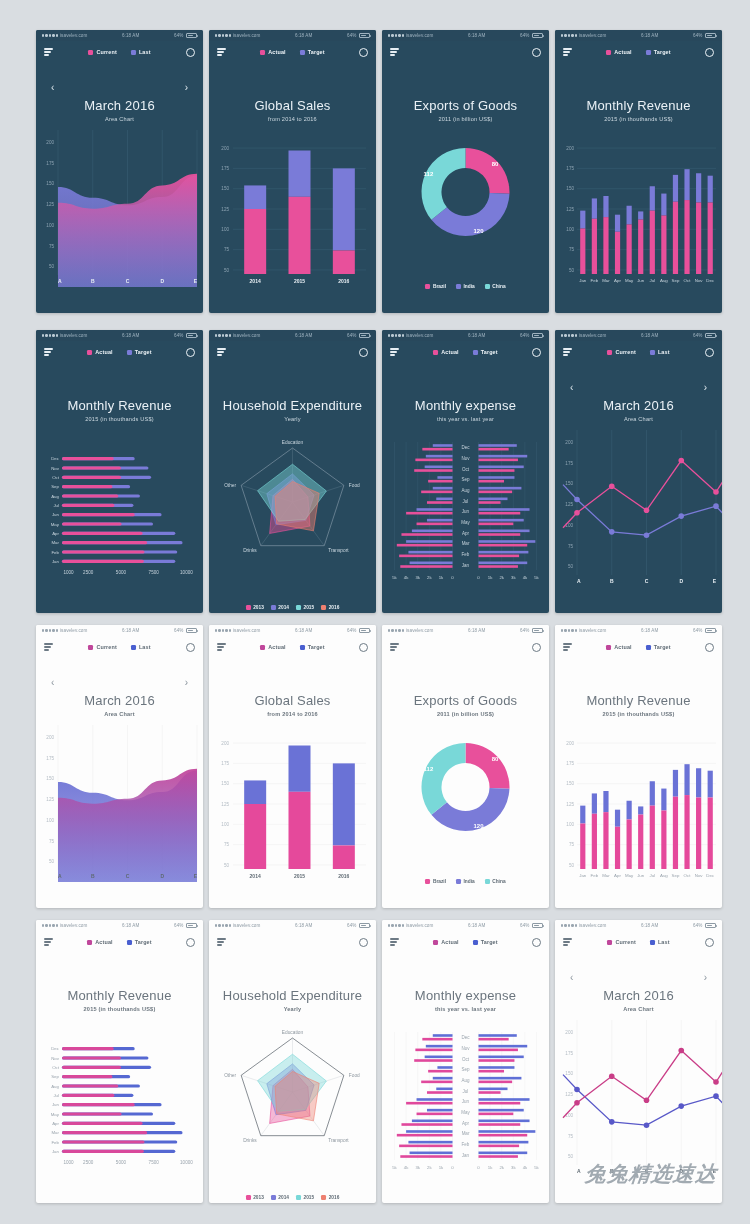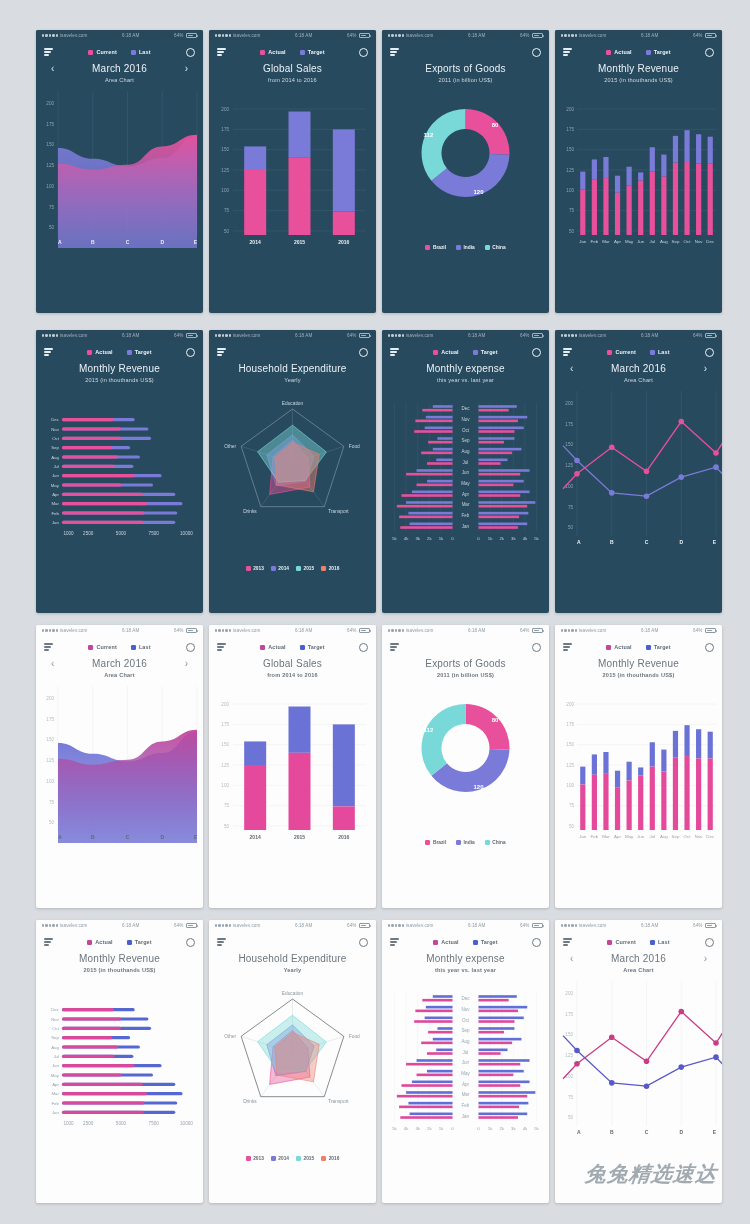--- a/index.html
+++ b/index.html
@@ -56,21 +56,21 @@
   .lg{ display:flex; align-items:center; gap:3px; font-size:5.4px; font-weight:bold; letter-spacing:.15px;}
   .dark .lg{ color:#eef4f8;}
   .light .lg{ color:#5e6a74;}
   .sw{ width:5px;height:5px;border-radius:1.2px;display:block;}
   .gear{ width:9px;height:9px;border-radius:50%;border:1.6px solid #eef4f8;position:relative;cursor:pointer;}
   .light .gear{ border-color:#6d7a85;}
   .gear::before{content:"";position:absolute;left:50%;top:-2.4px;transform:translateX(-50%);width:2.6px;height:2.6px;background:inherit;}
 
   
   .titlewrap{ text-align:center; padding:0 6px; }
-  .ttl{ font-size:10px; font-weight:300; letter-spacing:.2px; line-height:1.1;}
+  .ttl{ font-size:13px; font-weight:300; letter-spacing:.2px; line-height:1.1;margin-top:36px;}
   .dark .ttl{ color:#eaf1f6;}
   .light .ttl{ color:#6b757e;}
   .sub{ font-size:5.6px; margin-top:3px; letter-spacing:.2px;}
   .dark .sub{ color:#cdd9e1;}
   .light .sub{ color:#6b757e; font-weight:bold;}
 
   .titlerow{ display:flex; align-items:center; justify-content:space-between; padding:0 9px;}
   .arrow{ font-size:10px; line-height:1; cursor:pointer; font-weight:300;}
   .dark .arrow{ color:#dfe9ef;}
   .light .arrow{ color:#8a949d;}

